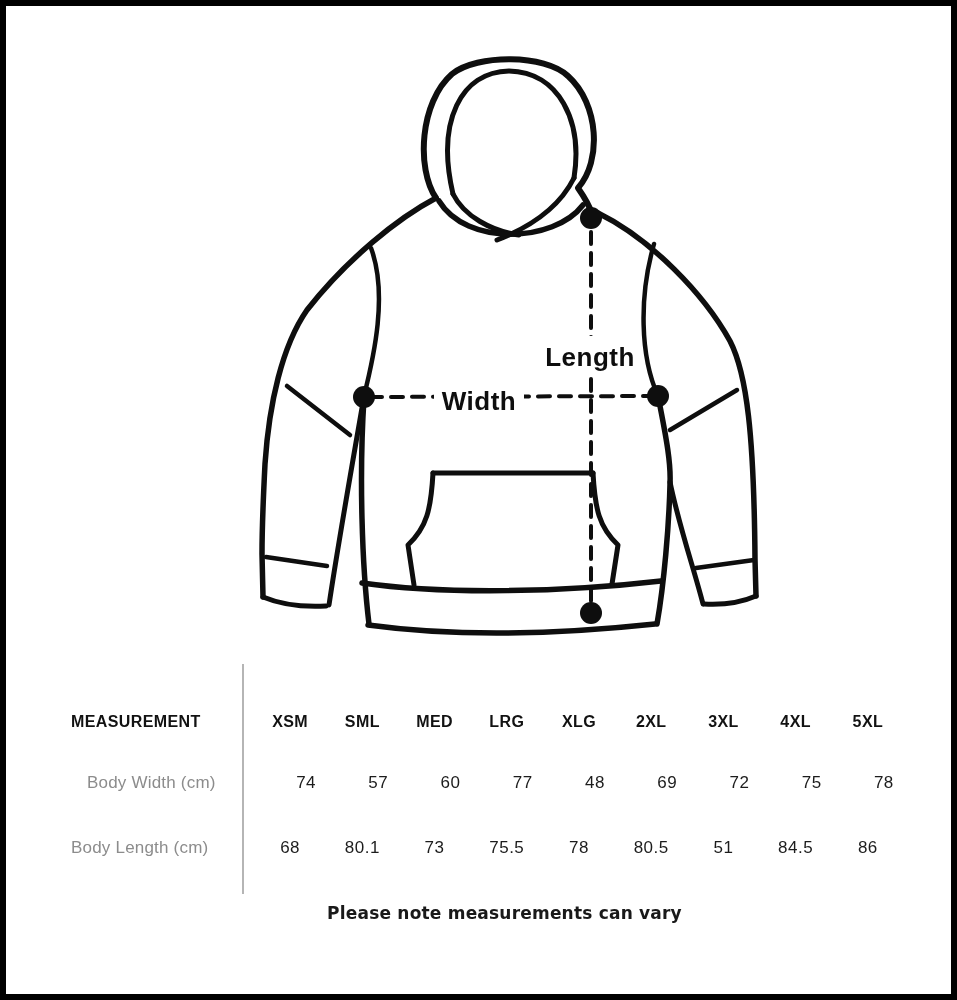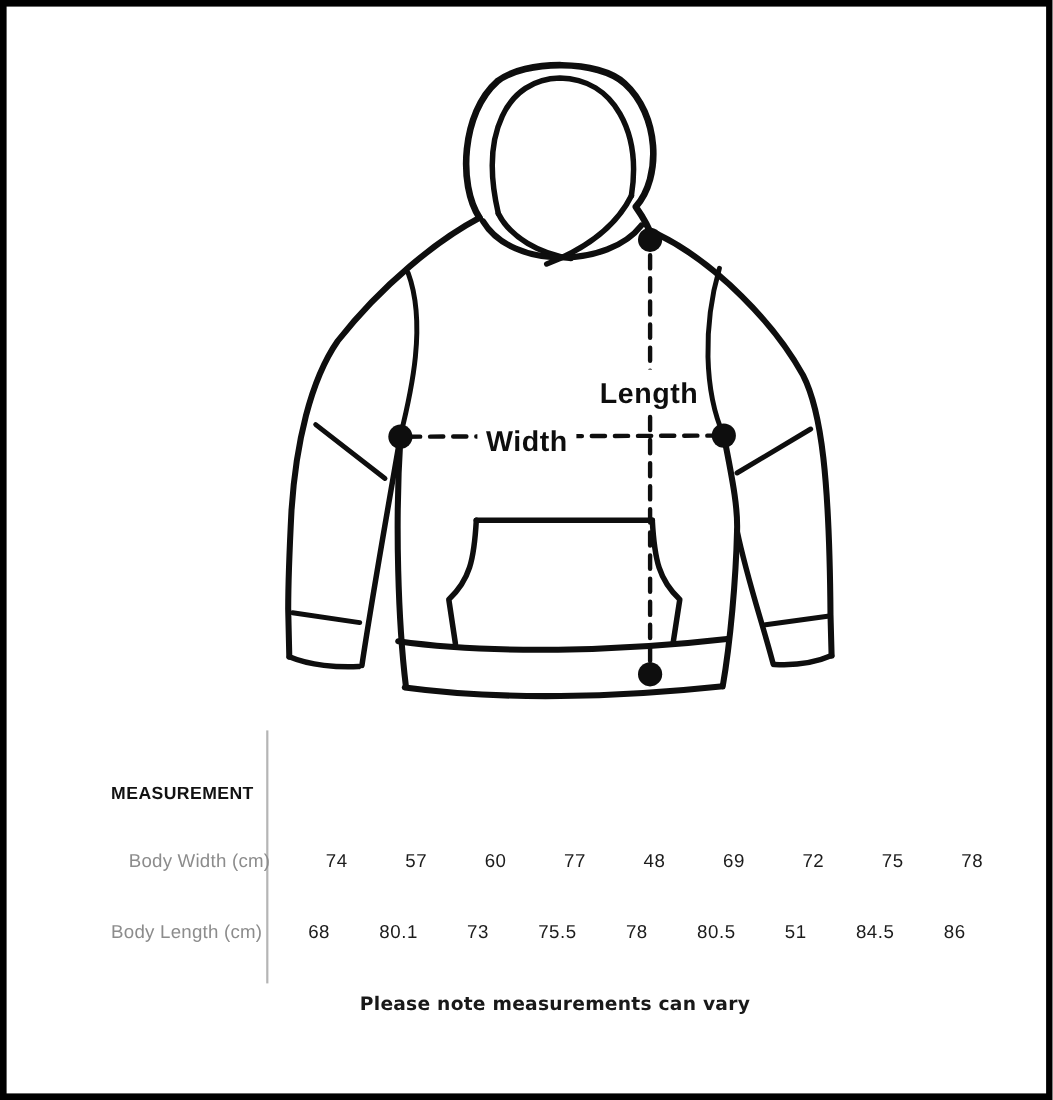--- a/index.html
+++ b/index.html
@@ -13,21 +13,21 @@
     overflow:hidden;
   }
   .diagram-svg{position:absolute;top:0;left:0;}
   .diagram-svg path, .diagram-svg line{fill:none;stroke:#0e0e0e;stroke-linecap:round;stroke-linejoin:round;}
   .meas-label{font-family:"Liberation Sans",sans-serif;font-weight:bold;font-size:26px;fill:#0e0e0e;letter-spacing:0.5px;}
 
   .trow{position:absolute;left:0;width:100%;height:40px;display:flex;align-items:center;box-sizing:border-box;}
   .row-header{top:696px;}
   .row-width{top:757px;margin-left:16px;}
   .row-length{top:822px;align-items:center;}
-  .label-cell{flex:none;width:248px;padding-left:95px;box-sizing:border-box;}
+  .label-cell{flex:none;width:248px;padding-left:65px;box-sizing:border-box;}
   .vals{flex:1;display:flex;padding-right:47px;}
   .val{flex:1;text-align:center;}
   .th{font-weight:bold;font-size:16px;color:#121212;letter-spacing:0.4px;}
   .rowlabel{color:#8c8c8c;font-size:17px;letter-spacing:0.2px;font-weight:400;}
   .cellval{font-size:17px;color:#1c1c1c;letter-spacing:0.5px;}
   .divider{position:absolute;left:236px;top:658px;width:2px;height:230px;background:#b5b5b5;}
   .footnote{
     position:absolute;top:897px;left:40px;width:917px;height:28px;
     text-align:center;
     font-family:"DejaVu Sans", sans-serif;
@@ -92,20 +92,31 @@
       <circle cx="585" cy="607" r="11"></circle>
       <circle cx="358" cy="391" r="11"></circle>
       <circle cx="652" cy="390" r="11"></circle>
     </g>
   </svg>
 
   <div class="divider"></div>
 
   <div class="trow row-header">
     <div class="label-cell th">MEASUREMENT</div>
+    <div class="vals">
+      <div class="val th">XSM</div>
+      <div class="val th">SML</div>
+      <div class="val th">MED</div>
+      <div class="val th">LRG</div>
+      <div class="val th">XLG</div>
+      <div class="val th">2XL</div>
+      <div class="val th">3XL</div>
+      <div class="val th">4XL</div>
+      <div class="val th">5XL</div>
+    </div>
   </div>
 
   <div class="trow row-width">
     <div class="label-cell rowlabel">Body Width (cm)</div>
     <div class="vals">
       <div class="val cellval">74</div>
       <div class="val cellval">57</div>
       <div class="val cellval">60</div>
       <div class="val cellval">77</div>
       <div class="val cellval">48</div>

